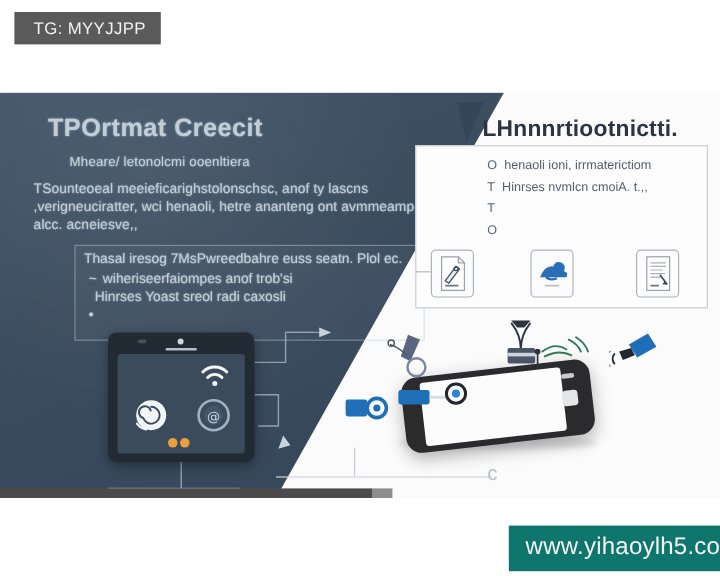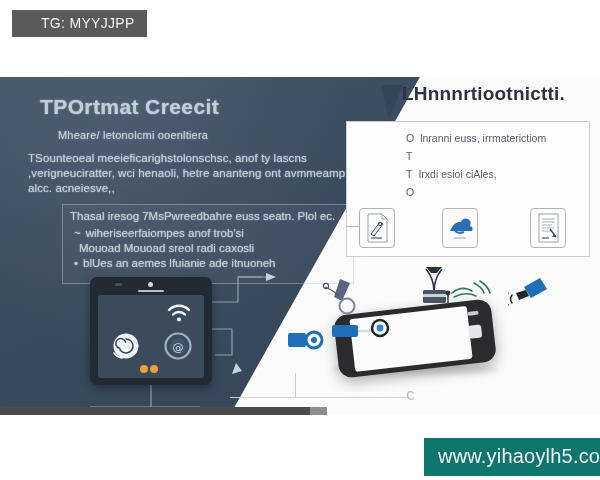--- a/index.html
+++ b/index.html
@@ -3,21 +3,21 @@
 <meta charset="utf-8">
 <style>
   html,body{margin:0;padding:0;background:#ffffff;}
   body{width:600px;height:480px;position:relative;overflow:hidden;
        font-family:"Liberation Sans",sans-serif;}
 
   
   #tag-badge{position:absolute;left:12px;top:10px;
       background:#5a5a5a;color:#f2f2f2;
       font-size:14px;letter-spacing:.3px;
-      padding:5px 12px 6px 29px;white-space:nowrap;}
+      padding:5px 12px 6px 16px;white-space:nowrap;}
 
   
   #watermark{position:absolute;left:424px;top:438px;
       background:#0f766e;color:#f4f4f4;
       font-size:20px;letter-spacing:.2px;
       padding:7px 14px 8px 14px;white-space:nowrap;}
 
   
   #slide{position:absolute;left:0;top:77px;width:600px;height:338px;
       background:#fbfbfb;overflow:hidden;}
@@ -78,21 +78,21 @@
   #tab-at{position:absolute;right:10px;top:36px;width:32px;height:30px;}
   #tab-dot1{position:absolute;left:42px;top:70px;width:8px;height:8px;border-radius:50%;
       background:#e8a13c;}
   #tab-dot2{position:absolute;left:52px;top:70px;width:8px;height:8px;border-radius:50%;
       background:#e8a13c;}
 
   
   #connectors{position:absolute;left:0;top:0;width:420px;height:338px;pointer-events:none;}
 
   
-  #right-title{position:absolute;left:402px;top:6px;font-size:19px;font-weight:700;
+  #right-title{position:absolute;left:402px;top:20px;font-size:19px;font-weight:700;
       color:#2b3440;letter-spacing:.2px;filter:blur(.35px);}
   #right-box{position:absolute;left:346px;top:44px;width:242px;height:134px;
       border:1px solid #c9ccd2;background:#fdfdfd;}
   #right-list{position:absolute;left:406px;top:52px;width:176px;font-size:10.5px;
       line-height:18px;color:#54606e;filter:blur(.35px);}
   .rl-item{display:flex;gap:6px;}
   .rl-mark{flex:0 0 auto;}
 
   
   .icard{position:absolute;width:34px;height:38px;border:1px solid #aeb3ba;border-radius:4px;
@@ -149,25 +149,24 @@
 
   <div id="left-box"></div>
   <div id="left-box-head" class="blurtext">Thasal iresog 7MsPwreedbahre euss seatn. Plol ec.</div>
   <div id="left-box-list" class="blurtext">
     <div class="lb-item">
       <span class="lb-mark">~</span>
       <span>wiheriseerfaiompes anof trob'si</span>
     </div>
     <div class="lb-item">
       <span class="lb-mark"></span>
-      <span>Mouoad Mouoad  sreol radi caxosli</span>
+      <span>Hinrses Yoast  sreol radi caxosli</span>
     </div>
     <div class="lb-item">
       <span class="lb-mark">•</span>
-      <span>blUes an aemes lfuianie ade itnuoneh</span>
     </div>
   </div>
 
   <svg id="connectors" viewBox="0 0 420 338" preserveAspectRatio="none">
     <g stroke="#9fb0c0" stroke-width="1.2" fill="none" opacity=".85">
       <path d="M212 225 L238 225 L238 200 L262 200"></path>
       <path d="M212 252 L232 252 L232 278 L215 278"></path>
       <path d="M151 308 L151 330 L90 330"></path>
       <path d="M151 330 L200 330"></path>
       <path d="M238 200 L266 200"></path>
@@ -210,28 +209,28 @@
     </div>
   </div>
 
   <div id="right-title">LHnnnrtiootnictti.</div>
 
   <div id="right-box"></div>
 
   <div id="right-list">
     <div class="rl-item">
       <span class="rl-mark">O</span>
-      <span>lnranni euss, irrmaterictiom</span>
+      <span>henaoli ioni, irrmaterictiom</span>
     </div>
     <div class="rl-item">
       <span class="rl-mark">T</span>
+      <span>Hinrses nvmlcn cmoiA. t.,,</span>
     </div>
     <div class="rl-item">
       <span class="rl-mark">T</span>
-      <span>Irxdi esioi ciAles,</span>
     </div>
     <div class="rl-item">
       <span class="rl-mark">O</span>
     </div>
   </div>
 
   <div id="icard-stub"></div>
 
   <svg class="icard" id="icard-1" viewBox="0 0 34 38">
     <path d="M8 5 h14 l5 5 v23 h-19 z" fill="#ffffff" stroke="#9aa0a8" stroke-width="1"></path>

